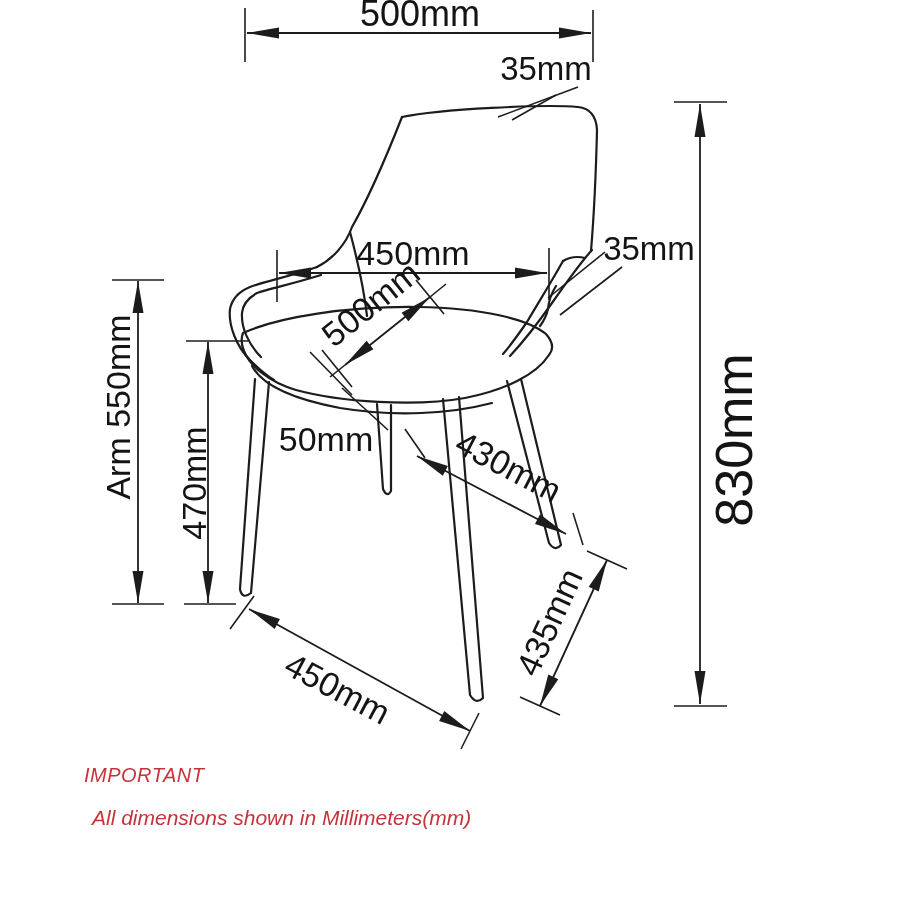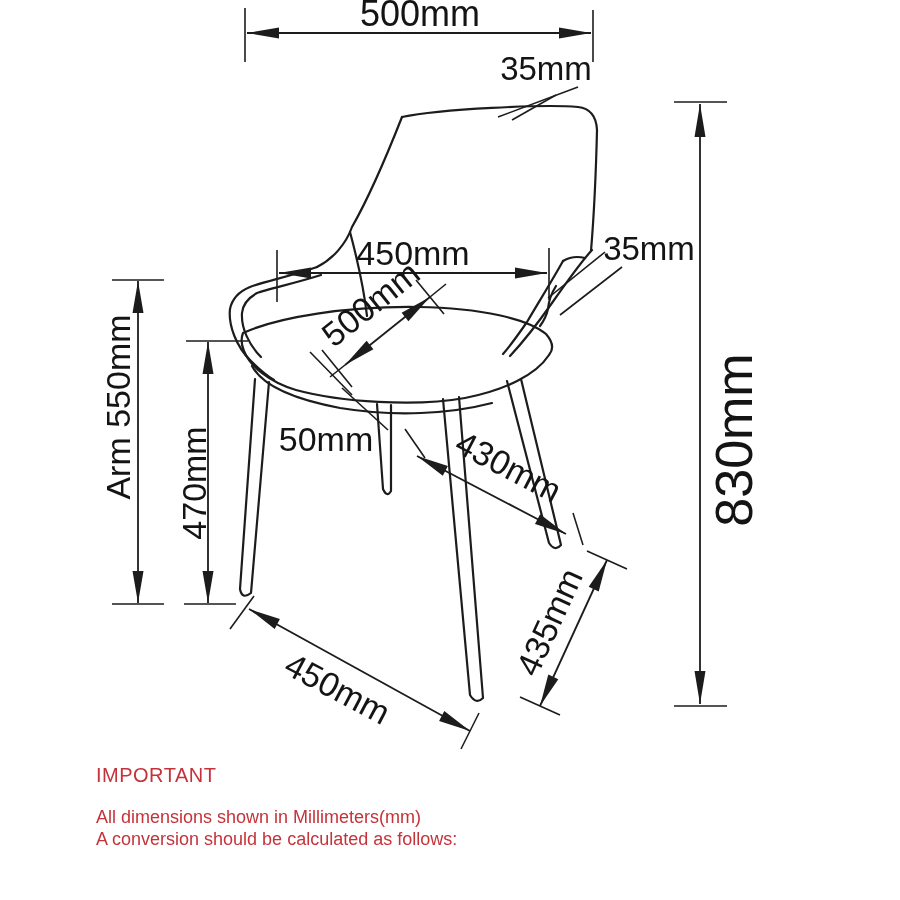--- a/index.html
+++ b/index.html
@@ -5,23 +5,23 @@
   html,body{margin:0;padding:0;background:#ffffff;}
   .stage{position:relative;width:900px;height:900px;background:#ffffff;overflow:hidden;
          font-family:"Liberation Sans", sans-serif;}
   svg{position:absolute;left:0;top:0;}
   .chair path{fill:none;stroke:#1c1c1c;stroke-width:2.2;stroke-linecap:round;stroke-linejoin:round;}
   .dims line{stroke:#1c1c1c;stroke-width:1.8;}
   .dims .witness{stroke-width:1.6;}
   .dims polygon{fill:#1c1c1c;stroke:none;}
   .dims text{fill:#141414;font-family:"Liberation Sans", sans-serif;}
   .t34{font-size:34px;} .t33{font-size:33px;} .t36{font-size:36px;} .t52{font-size:52px;}
-  .notes{position:absolute;left:96px;top:764px;color:#c5333a;}
+  .notes{position:absolute;left:84px;top:764px;color:#c5333a;font-style:italic;}
   .notes .heading{font-size:20px;letter-spacing:0.5px;margin:0 0 20px 0;}
-  .notes .line{font-size:18px;line-height:21.8px;margin:0;}
+  .notes .line{font-size:21px;line-height:21.8px;margin:8px;}
 </style>
 </head>
 <body>
 
 <div class="stage">
   <svg width="900" height="900" viewBox="0 0 900 900">
 
     <g class="chair">
       <path d="M402,117 C440,109 545,104 578,107 Q596,109 597,130 C596,172 594,215 591,251"></path>
       <path d="M402,117 C389,150 368,199 352,227 C346,244 333,259 317,267"></path>
@@ -142,15 +142,14 @@
         <polygon points="470,731 439.1,720.9 444.3,711.1"></polygon>
         <text class="t34" transform="translate(332,699) rotate(27.9)" text-anchor="middle">450mm</text>
       </g>
 
     </g>
   </svg>
 
   <div class="notes" style="color: rgb(197, 51, 58);">
     <p class="heading">IMPORTANT</p>
     <p class="line">All dimensions shown in Millimeters(mm)</p>
-    <p class="line">A conversion should be calculated as follows:</p>
   </div>
 </div>
 
 </body></html>

